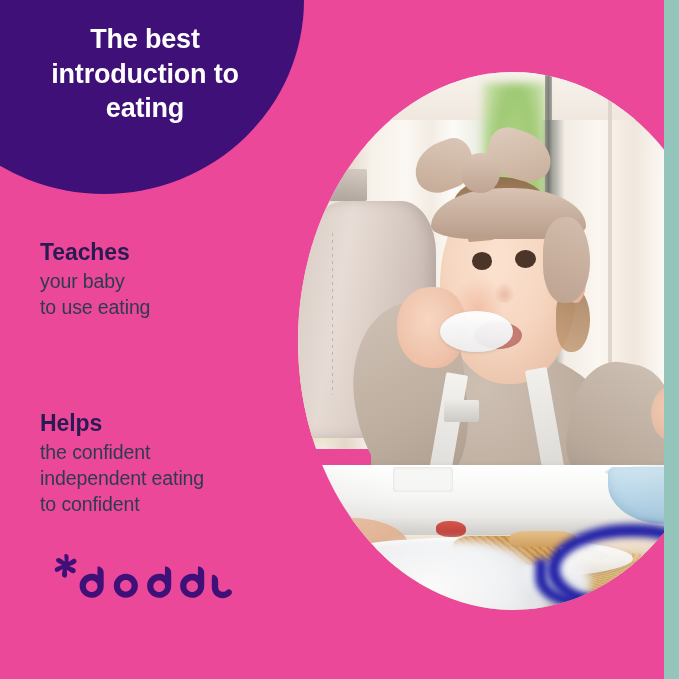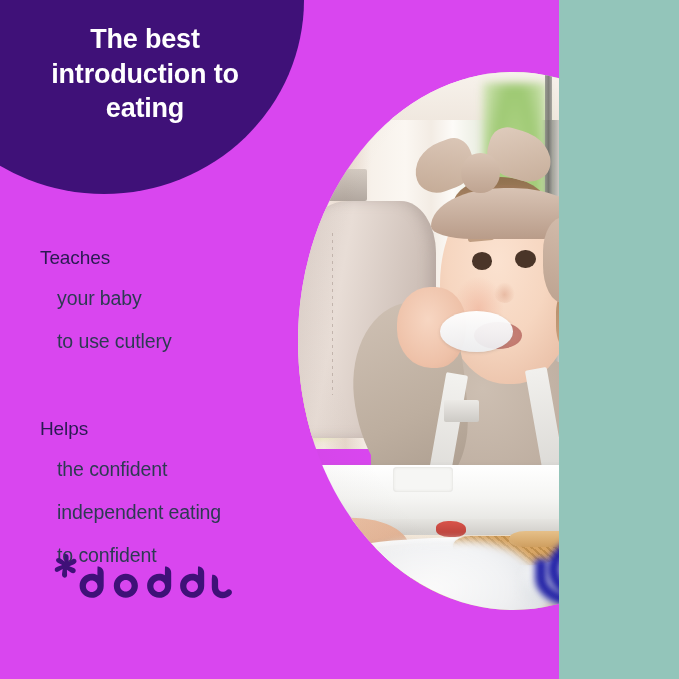--- a/index.html
+++ b/index.html
@@ -2,21 +2,21 @@
 <html><head>
 <meta charset="utf-8">
 <style>
   html,body{margin:0;padding:0;}
   body{
     width:679px;height:679px;
     font-family:"Liberation Sans","DejaVu Sans",sans-serif;
     background:#93c5ba;
     overflow:hidden;
   }
-  #stage{position:relative;width:559px;height:679px;background:#d946ef;overflow:hidden;}
+  #stage{position:relative;width:664px;height:679px;background:#ec4899;overflow:hidden;}
   .blob-inner{
     position:absolute;
     left:-96px;top:-122px;
     width:400px;height:316px;
     background:#3f1178;
     border-bottom-left-radius:200px 194px;
     border-bottom-right-radius:200px 194px;
   }
   .headline{
     position:absolute;
@@ -28,33 +28,33 @@
     font-weight:bold;
     line-height:1.28;
     letter-spacing:-0.2px;
     z-index:6;
   }
 
   
   .copy-block{position:absolute;left:40px;z-index:6;}
   .copy-head{
     color:#2a1a52;
-    font-size:19px;
-    font-weight:normal;
+    font-size:23px;
+    font-weight:bold;
     line-height:1.15;
     letter-spacing:-0.1px;
-    margin:8px 0 4px 0;
+    margin:0 0 4px 0;
   }
   .copy-body{
     color:#2d3a52;
     font-size:19.5px;
     font-weight:400;
     line-height:1.33;
     letter-spacing:-0.1px;
-    margin:17px;
+    margin:0;
   }
   #block-teaches{top:239px;}
   #block-helps{top:410px;}
 
   
   .logo{position:absolute;left:40px;top:548px;width:200px;height:90px;z-index:6;}
 
   
   .photo-wrap{
     position:absolute;
@@ -275,21 +275,21 @@
   <div class="blob-inner"></div>
   <div class="headline">
     <div>The best</div>
     <div>introduction to</div>
     <div>eating</div>
   </div>
 
   <div id="block-teaches" class="copy-block">
     <p class="copy-head">Teaches</p>
     <p class="copy-body">your baby</p>
-    <p class="copy-body">to use cutlery</p>
+    <p class="copy-body">to use eating</p>
   </div>
 
   <div id="block-helps" class="copy-block">
     <p class="copy-head">Helps</p>
     <p class="copy-body">the confident</p>
     <p class="copy-body">independent eating</p>
     <p class="copy-body">to confident</p>
   </div>
 
   <div class="logo">

